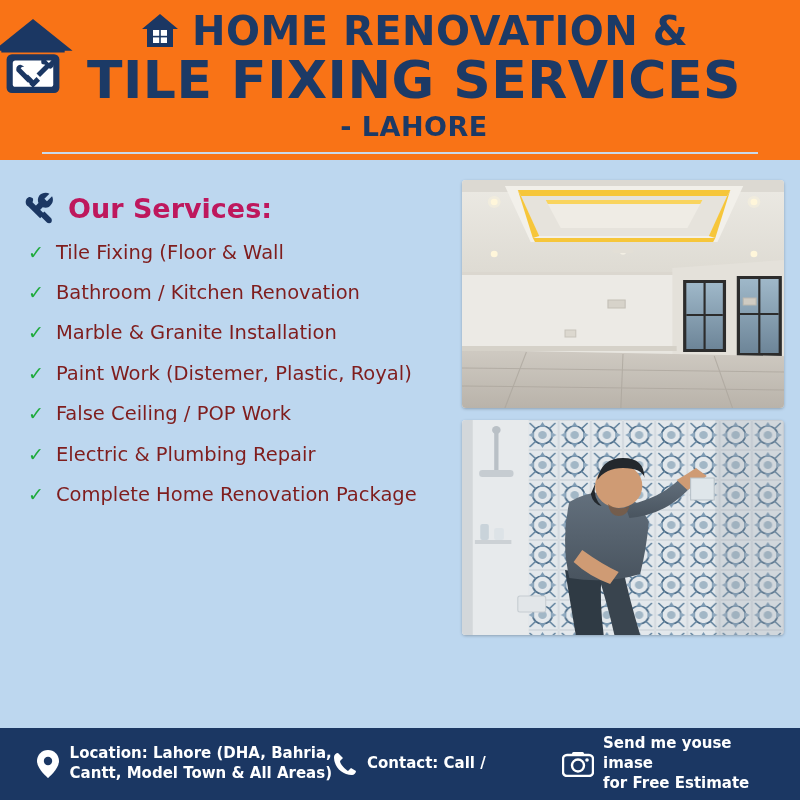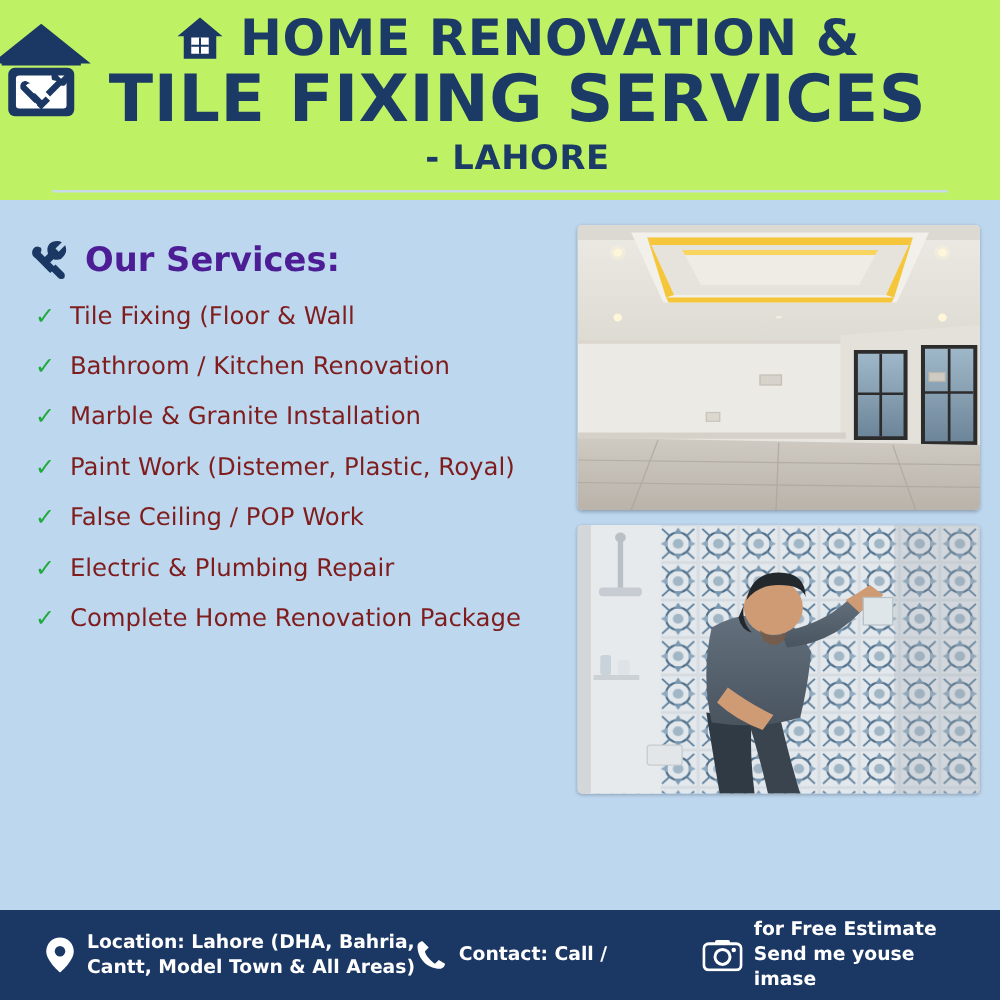--- a/index.html
+++ b/index.html
@@ -11,21 +11,21 @@
   }
   .poster{
     position:relative;
     width:800px;height:800px;
     background:#ffffff;
     display:flex;flex-direction:column;
   }
 
   
   .header{
-    background:#bef264;
+    background:#f97316;
     padding:10px 18px 6px 18px;
     position:relative;
   }
   .header-top{
     display:flex;align-items:flex-start;justify-content:center;
     gap:10px;
   }
   .logo{
     width:88px;height:88px;flex:0 0 88px;
     margin-top:2px;
@@ -80,21 +80,21 @@
   .services{
     width:430px;flex:0 0 430px;
     padding-left:6px;
   }
   .services-head{
     display:flex;align-items:center;gap:10px;
     margin:14px 0 16px 2px;
   }
   .tools-icon{width:34px;height:34px;flex:0 0 34px;}
   .services-title{
-    font-weight:bold;font-size:27px;color:#4c1d95;
+    font-weight:bold;font-size:27px;color:#be185d;
   }
   .svc-list{list-style:none;margin:0;padding:0;}
   .svc-item{
     display:flex;align-items:baseline;gap:12px;
     margin-bottom:18px;
     padding-left:6px;
   }
   .tick{
     color:#1faa3c;font-size:19px;font-weight:bold;line-height:1;
     flex:0 0 auto;
@@ -381,19 +381,19 @@
     </div>
 
     <div class="fcol c3">
       <svg class="fic" width="32" height="26" viewBox="0 0 32 26">
         <rect x="1" y="4" width="30" height="21" rx="4" fill="none" stroke="#ffffff" stroke-width="2.4"></rect>
         <circle cx="16" cy="14.5" r="6" fill="none" stroke="#ffffff" stroke-width="2.4"></circle>
         <circle cx="25" cy="9" r="1.8" fill="#ffffff"></circle>
         <rect x="10" y="1" width="12" height="4" rx="1.5" fill="#ffffff"></rect>
       </svg>
       <div class="ftext">
+        <div class="lab">Send me youse imase</div>
         <div class="lab">for Free Estimate</div>
-        <div class="lab">Send me youse imase</div>
       </div>
     </div>
 
   </div>
 </div>
 
 </body></html>

